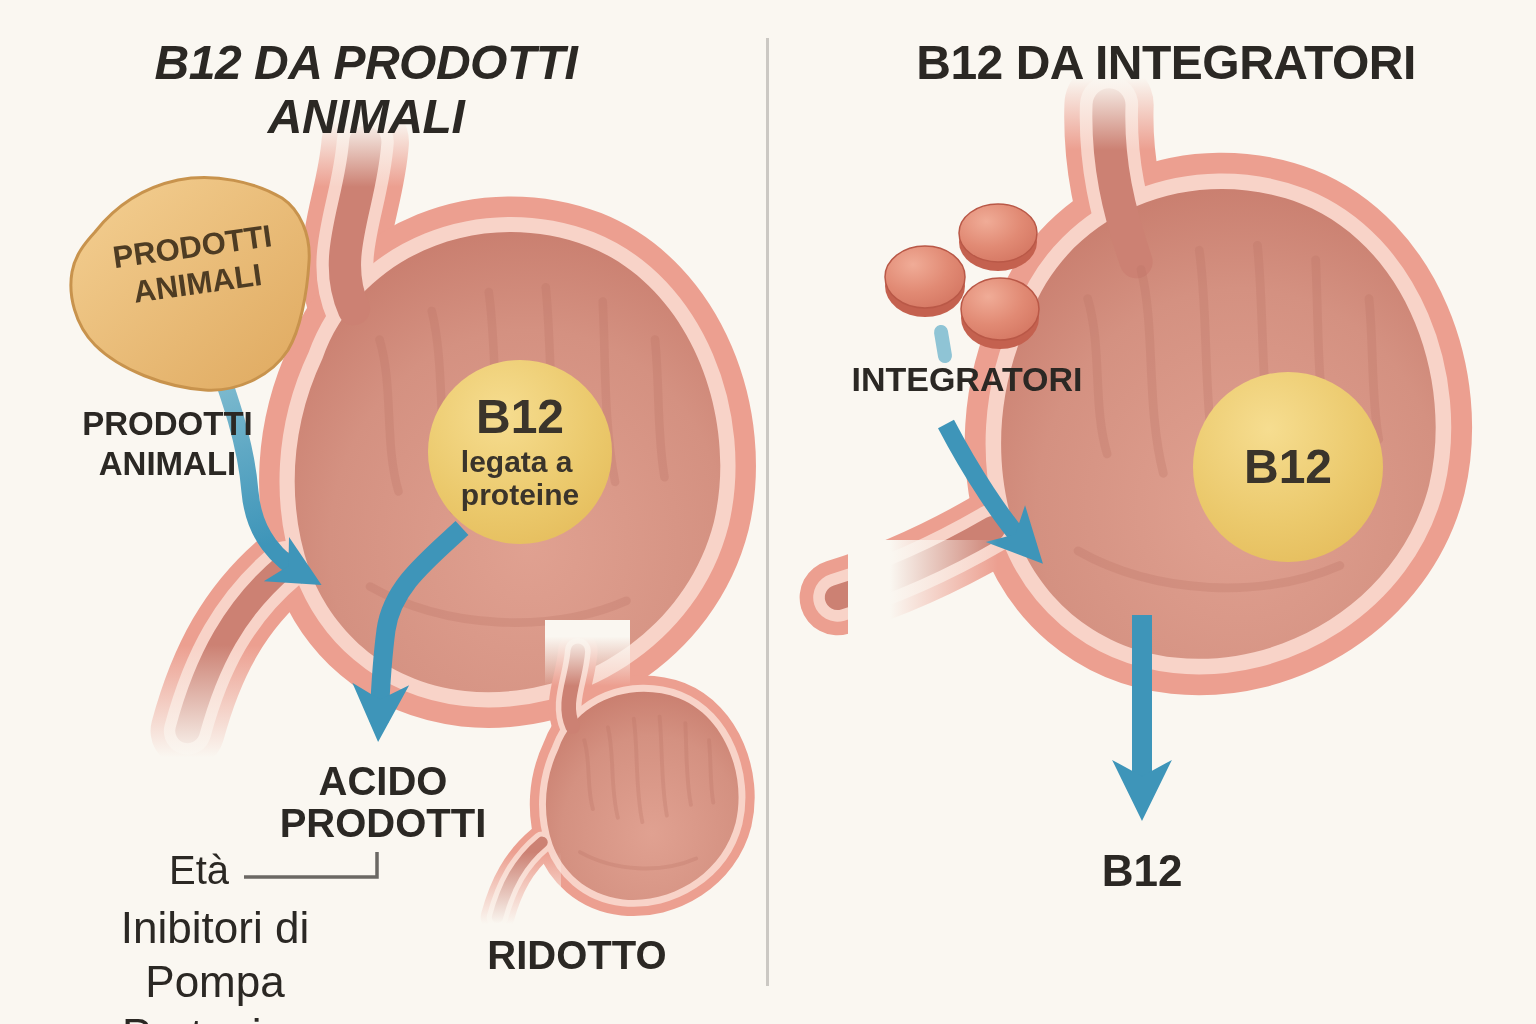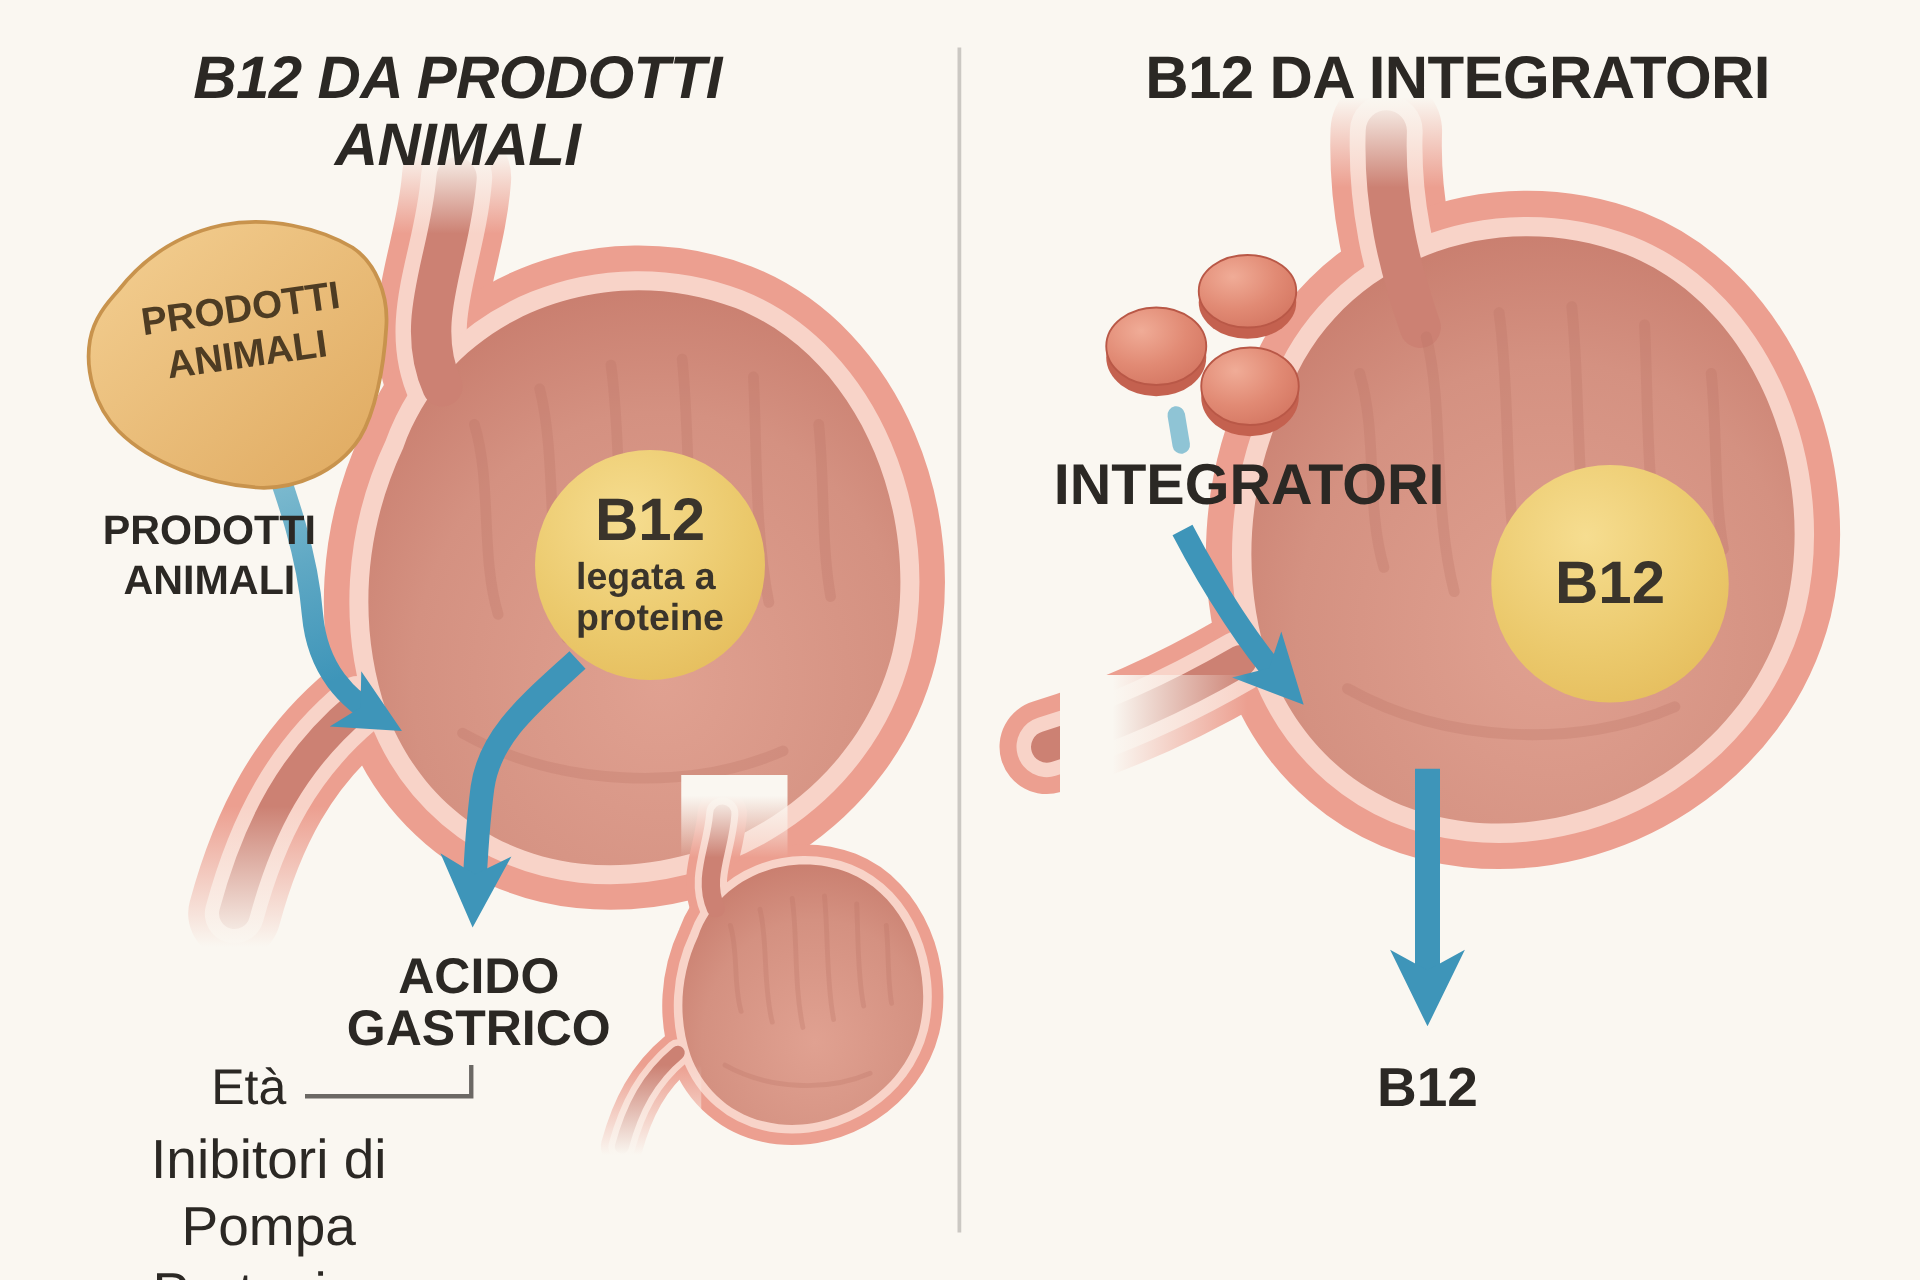--- a/index.html
+++ b/index.html
@@ -143,31 +143,32 @@
   <div class="txt lbl-bold" style="left:60px;top:404px;width:215px;font-size:33px;line-height:1.2;">PRODOTTI
 ANIMALI</div>
 
   <div class="b12-circle" style="left:428px;top:360px;width:184px;height:184px;">
     <div class="b12-t">B12</div>
     <div class="b12-s">legata a
 proteine</div>
   </div>
 
   <div class="txt lbl-bold" style="left:268px;top:760px;width:230px;font-size:40px;line-height:1.05;">ACIDO
-GASTRICO</div>
+PRODOTTI</div>
 
   <div class="txt" style="left:164px;top:848px;width:70px;font-size:40px;">Età</div>
 
   <div class="txt" style="left:55px;top:901px;width:320px;font-size:44px;line-height:1.22;">Inibitori di
 Pompa Protonica</div>
 
+  <div class="txt lbl-bold" style="left:477px;top:933px;width:200px;font-size:40px;">RIDOTTO</div>
 
   <div class="txt title" style="left:846px;top:36px;width:640px;">B12 DA INTEGRATORI</div>
 
-  <div class="txt lbl-bold" style="left:843px;top:360px;width:248px;font-size:46px;">INTEGRATORI</div>
+  <div class="txt lbl-bold" style="left:843px;top:360px;width:248px;font-size:34px;">INTEGRATORI</div>
 
   <div class="b12-circle" style="left:1193px;top:372px;width:190px;height:190px;">
     <div class="b12-t">B12</div>
   </div>
 
   <div class="txt lbl-bold" style="left:1082px;top:846px;width:120px;font-size:44px;">B12</div>
 
 </div>
 
 </body></html>

